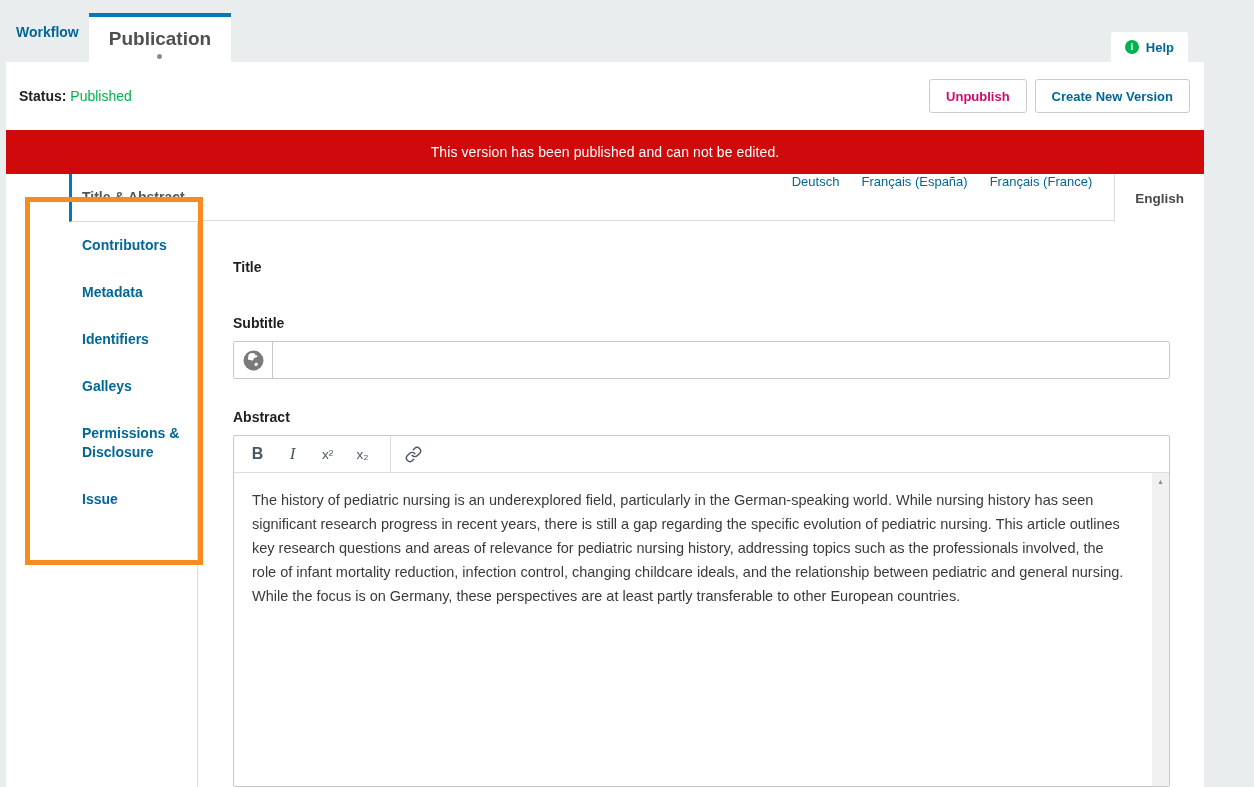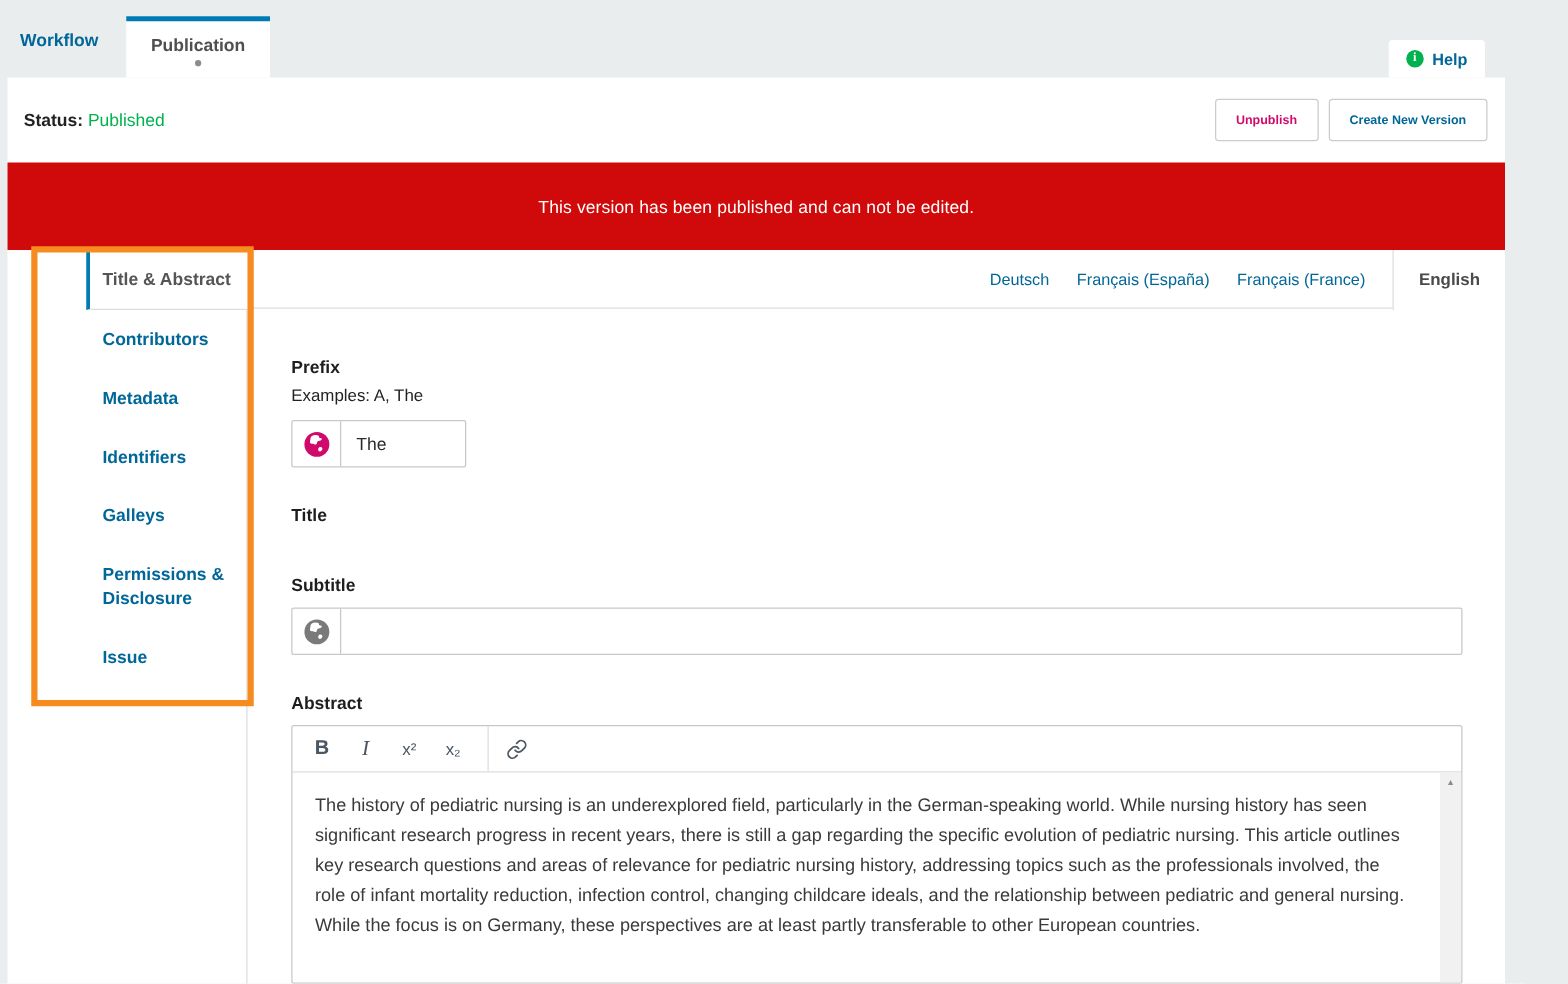--- a/index.html
+++ b/index.html
@@ -11,22 +11,22 @@
     position:relative;
     overflow:hidden;
     font-size:14px;
   }
   
   .topbar { height:62px; display:flex; align-items:flex-end; padding-left:16px; position:relative; }
   .tab-workflow {
     color:#006798; font-weight:bold; font-size:14px; padding:0 4px 22px 0; cursor:pointer;
   }
   .tab-publication {
-    margin-left:18px; background:#fff; border-top:4px solid #007ab2;
-    padding:11px 20px 6px; text-align:left; font-weight:bold; font-size:14px; color:#4f4f4f;
+    margin-left:6px; background:#fff; border-top:4px solid #007ab2;
+    padding:11px 20px 6px; text-align:left; font-weight:bold; font-size:19px; color:#4f4f4f;
     height:49px; cursor:pointer;
   }
   .unsaved-dot { display:block; width:5px; height:5px; border-radius:50%; background:#8c8c8c; margin:4px auto 0; }
   .help-tab {
     position:absolute; right:66px; bottom:0; background:#fff; height:30px;
     display:flex; align-items:center; gap:7px; padding:0 14px; border-radius:3px 3px 0 0; cursor:pointer;
   }
   .info-icon {
     width:14px; height:14px; border-radius:50%; background:#00b24e; color:#fff;
     font-size:10px; font-weight:bold; font-family:"Liberation Serif", serif;
@@ -37,45 +37,45 @@
   
   .card { position:absolute; left:6px; top:62px; width:1198px; bottom:0; background:#fff; display:flex; flex-direction:column; }
 
   .status-row { height:68px; display:flex; align-items:center; justify-content:space-between; padding:0 14px 0 13px; }
   .status-text { font-size:14px; }
   .status-label { font-weight:bold; color:#222; }
   .status-value { color:#00b24e; }
   .actions { display:flex; gap:8px; }
   .btn {
     background:#fff; border:1px solid #ccc; border-radius:3px; height:34px; padding:0 16px;
-    font-family:"Liberation Sans", sans-serif; font-size:10px; font-weight:bold; cursor:pointer;
+    font-family:"Liberation Sans", sans-serif; font-size:13px; font-weight:bold; cursor:pointer;
   }
   .btn-unpublish { color:#d00a6c; }
   .btn-create { color:#006798; }
 
-  .banner { height:70px; background:#d00a0a; color:#fff; display:flex; align-items:center; justify-content:center; font-size:14px; letter-spacing:.1px; }
+  .banner { height:44px; background:#d00a0a; color:#fff; display:flex; align-items:center; justify-content:center; font-size:14px; letter-spacing:.1px; }
 
   
   .main { flex:1; display:flex; min-height:0; }
   .sidebar { width:191px; position:relative; z-index:2;padding-left:45px; }
   .side-item {
     margin-left:18px; padding:14px 4px 14px 13px; color:#006798; font-weight:bold; font-size:14px;
     line-height:19px; cursor:pointer;
   }
   .side-item.active {
     border-left:3px solid #007ab2; padding-left:10px; color:#555; background:#fff;
     border-bottom:1px solid #ddd; width:calc(100% - 17px); position:relative; z-index:3;
   }
   .annotation-box {
     position:absolute; left:25px; top:197px; width:178px; height:368px;
     border:5px solid #f68b1f; pointer-events:none; z-index:10;
   }
 
   .content { flex:1; border-left:1px solid #ddd; display:flex; flex-direction:column; min-width:0; }
-  .lang-row { height:47px; border-bottom:1px solid #ddd; display:flex; align-items:center; justify-content:flex-end; }
+  .lang-row { height:47px; border-bottom:1px solid #ddd; display:flex; justify-content:flex-end; }
   .lang-link { color:#006798; font-size:13px; margin-right:22px; cursor:pointer; }
   .lang-tab-active {
     height:48px; margin-bottom:-1px; background:#fff; border-left:1px solid #ddd;
     display:flex; align-items:center; justify-content:center; padding:0 20px;
     font-weight:bold; font-size:13.5px; color:#4a4a4a; cursor:pointer;
   }
 
   
   .form { padding:38px 34px 0 35px; flex:1; display:flex; flex-direction:column; min-height:0; }
   .field { margin-bottom:30px; }
@@ -148,34 +148,20 @@
     <div class="content">
       <div class="lang-row">
         <span class="lang-link">Deutsch</span>
         <span class="lang-link">Français (España)</span>
         <span class="lang-link">Français (France)</span>
         <span class="lang-tab-active">English</span>
       </div>
 
       <div class="form">
 
-        <div class="field">
-          <div class="field-label">Prefix</div>
-          <div class="field-help">Examples: A, The</div>
-          <div class="input-row narrow">
-            <span class="globe-cell globe-pink">
-              <svg width="21" height="21" viewBox="0 0 20 20">
-                <circle cx="10" cy="10" r="9.5" fill="currentColor"></circle>
-                <path fill="#fff" d="M6.2 3.6 C7.9 2.6 10.2 2.8 11.7 3.7 C11.2 4.5 11.8 5.3 12.8 5.1 C13.7 5 14.1 5.8 13.5 6.5 C12.8 7.4 11.3 7.1 10.5 7.9 C9.8 8.6 10.4 9.7 9.3 10 C8.2 10.3 7.6 9.3 6.6 9.5 C5.4 9.7 4.5 9 4.8 7.8 C5 6.6 5 4.4 6.2 3.6 Z"></path>
-                <path fill="#fff" d="M11.9 12.2 C13 11.7 14.5 12.4 14.2 13.6 C13.9 14.8 12.8 15.7 11.7 15.3 C10.6 14.9 10.9 12.7 11.9 12.2 Z"></path>
-              </svg>
-            </span>
-            <input class="text-input" type="text" value="The" style="">
-          </div>
-        </div>
 
         <div class="field">
           <div class="field-label">Title</div>
         </div>
 
         <div class="field">
           <div class="field-label">Subtitle</div>
           <div class="input-row">
             <span class="globe-cell globe-gray">
               <svg width="21" height="21" viewBox="0 0 20 20">

